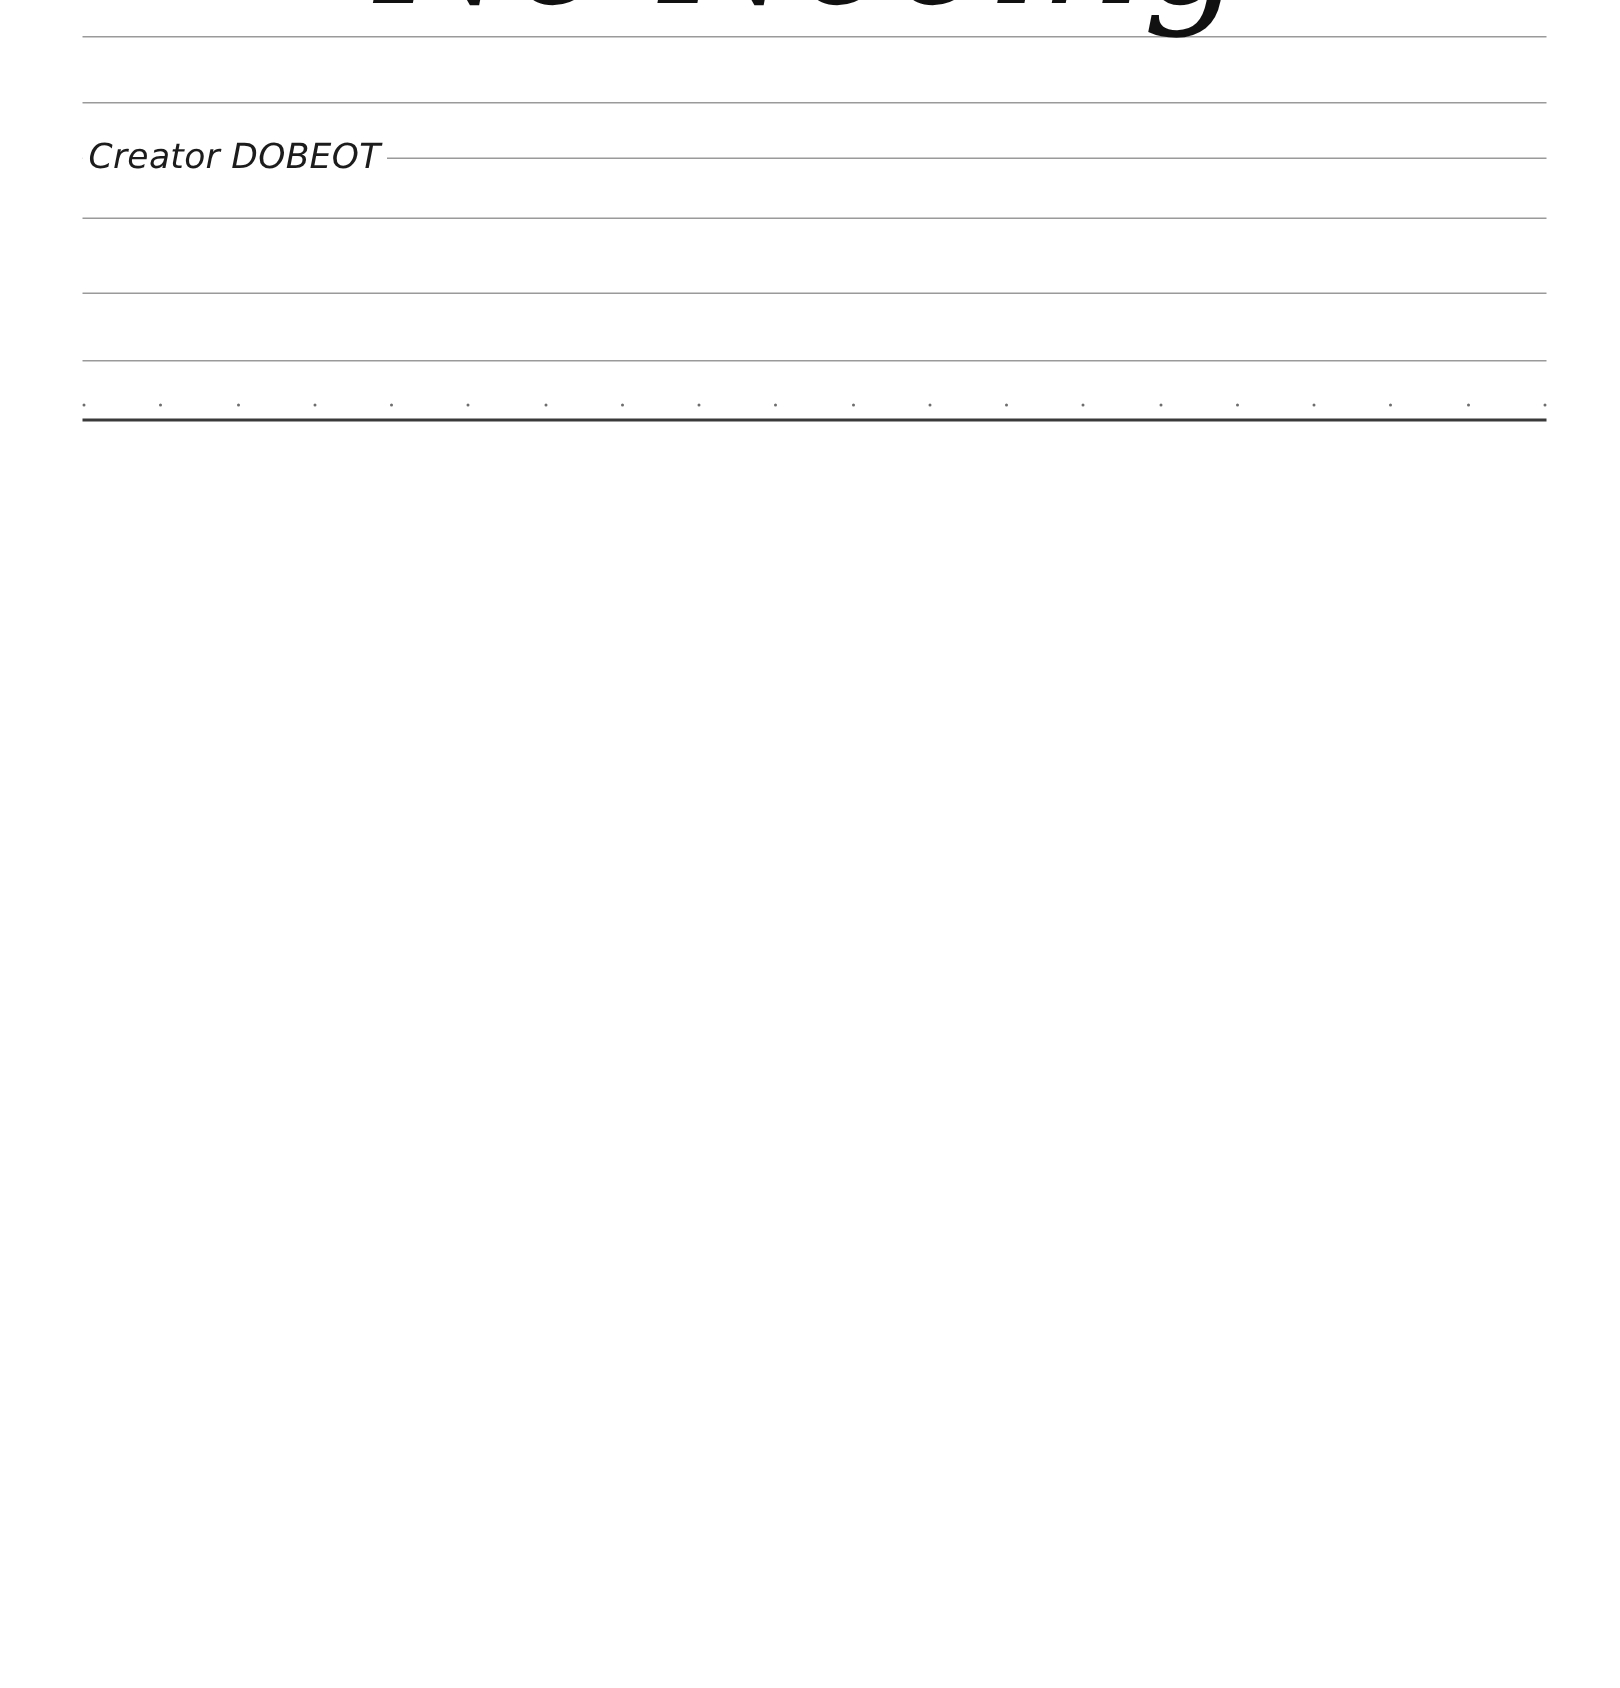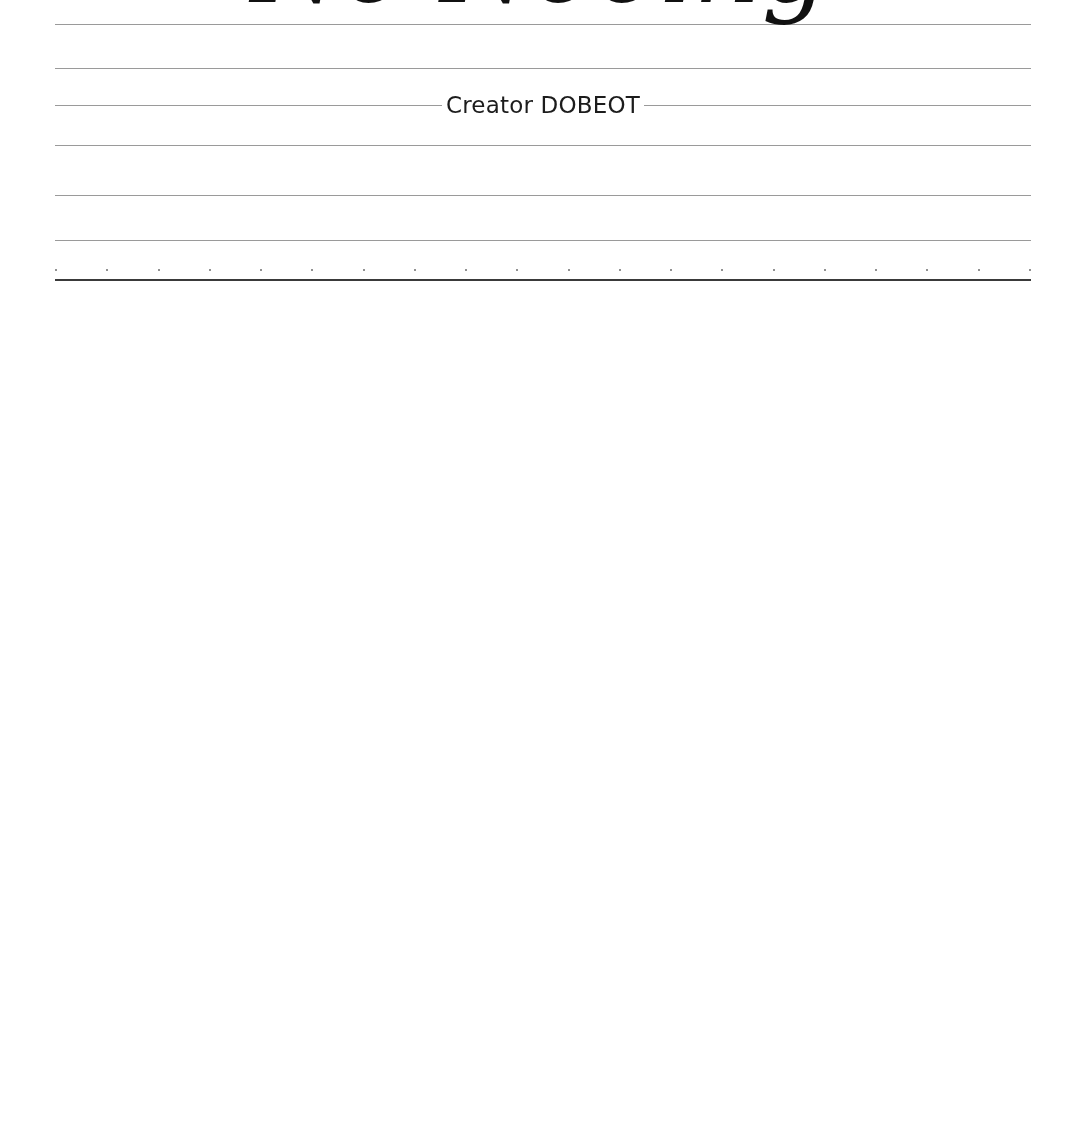--- a/index.html
+++ b/index.html
@@ -78,26 +78,26 @@
     color: #111111;
     white-space: nowrap;
   }
 
   
   .credit {
     position: absolute;
     left: 0;
     top: 90px;
     width: 976px;
-    text-align: center;
     font-family: "DejaVu Sans", sans-serif;
     font-size: 23px;
     line-height: 30px;
     color: #1c1c1c;
     letter-spacing: 0.2px;
+    font-style: italic;
   }
   .credit .credit-inner {
     display: inline-block;
     padding: 0 4px;
     background: #ffffff;
   }
 
   .blank-area {
     position: absolute;
     left: 0;

